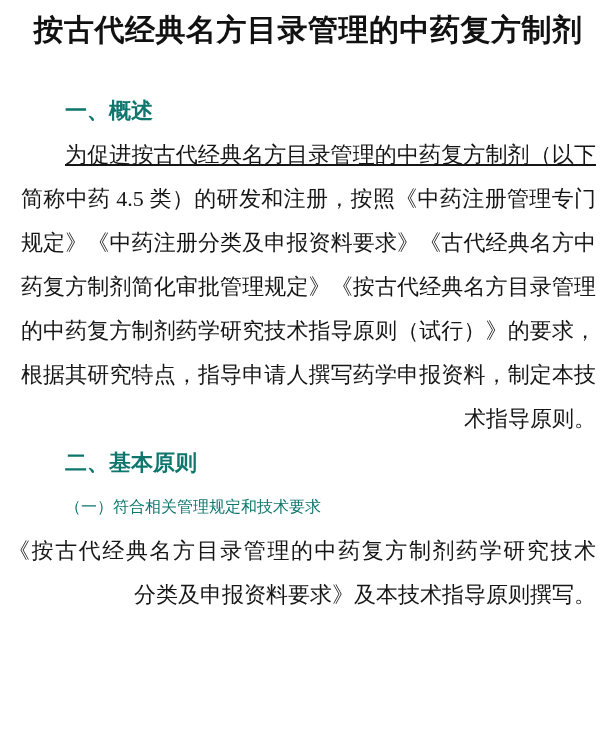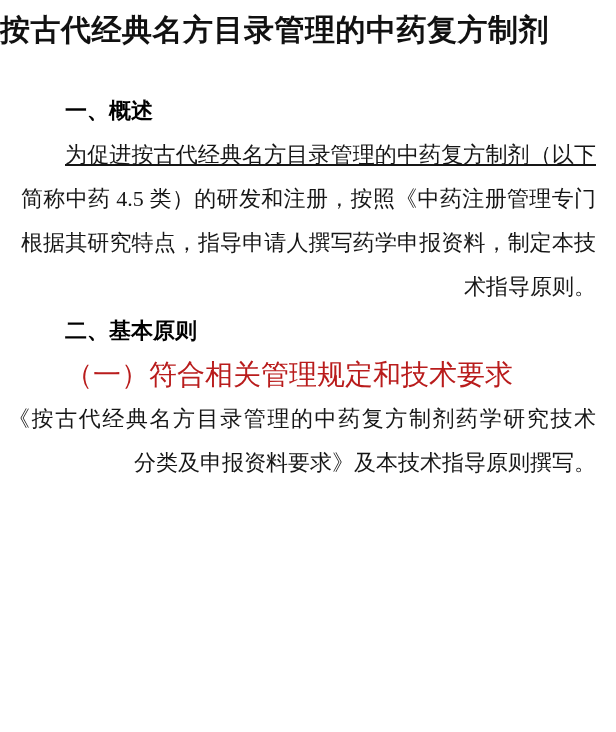--- a/index.html
+++ b/index.html
@@ -16,44 +16,45 @@
     color: #161616;
   }
   .page {
     width: 616px;
     height: 732px;
     background: #ffffff;
   }
   
   .doc-title {
     padding-top: 9px;
+    text-align: center;
     font-weight: 700;
     font-size: 30px;
     line-height: 42px;
     letter-spacing: 0.5px;
     color: #111111;
   }
   
   .content {
     margin: 38px 20px 0 21px; 
     font-size: 22px;
     line-height: 44px;
   }
   .content .heading {
     font-family: "DejaVu Sans", "Liberation Sans", sans-serif;
     font-weight: 700;
     font-size: 22px;
     padding-left: 44px; 
-    color: #000000;
+    color: #0f766e;
   }
   .content .subheading {
     font-family: "DejaVu Serif", "Liberation Serif", serif;
-    font-size: 28px;
+    font-size: 16px;
     padding-left: 44px; 
-    color: #b91c1c;
+    color: #0f766e;
   }
   .content .line {
     white-space: nowrap;
     text-align: right;
   }
   .content .line.just {
     white-space: normal;
     text-align: justify;
     text-align-last: justify;
   }
@@ -69,20 +70,23 @@
 <body>
 
 <div class="page">
   <div class="doc-title">
     <div>按古代经典名方目录管理的中药复方制剂</div>
   </div>
   <div class="content">
       <div class="heading">一、概述</div>
       <div class="line indent just">为促进按古代经典名方目录管理的中药复方制剂（以下</div>
       <div class="line just">简称中药 4.5 类）的研发和注册，按照《中药注册管理专门</div>
+      <div class="line just">规定》《中药注册分类及申报资料要求》《古代经典名方中</div>
+      <div class="line just">药复方制剂简化审批管理规定》《按古代经典名方目录管理</div>
+      <div class="line just">的中药复方制剂药学研究技术指导原则（试行）》的要求，</div>
       <div class="line just">根据其研究特点，指导申请人撰写药学申报资料，制定本技</div>
       <div class="line">术指导原则。</div>
       <div class="heading">二、基本原则</div>
       <div class="subheading">（一）符合相关管理规定和技术要求</div>
       <div class="line just hang">《按古代经典名方目录管理的中药复方制剂药学研究技术</div>
       <div class="line">分类及申报资料要求》及本技术指导原则撰写。</div>
     </div>
 </div>
 
 </body></html>

